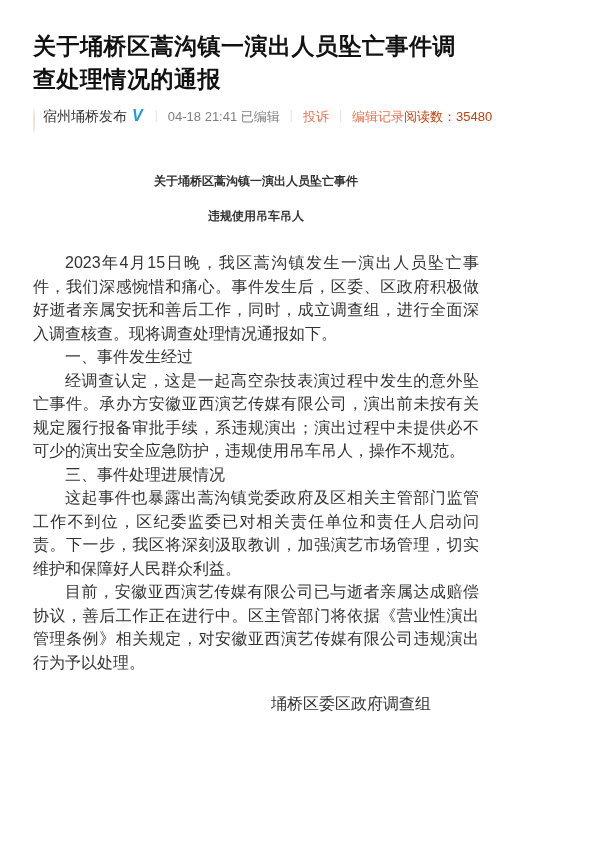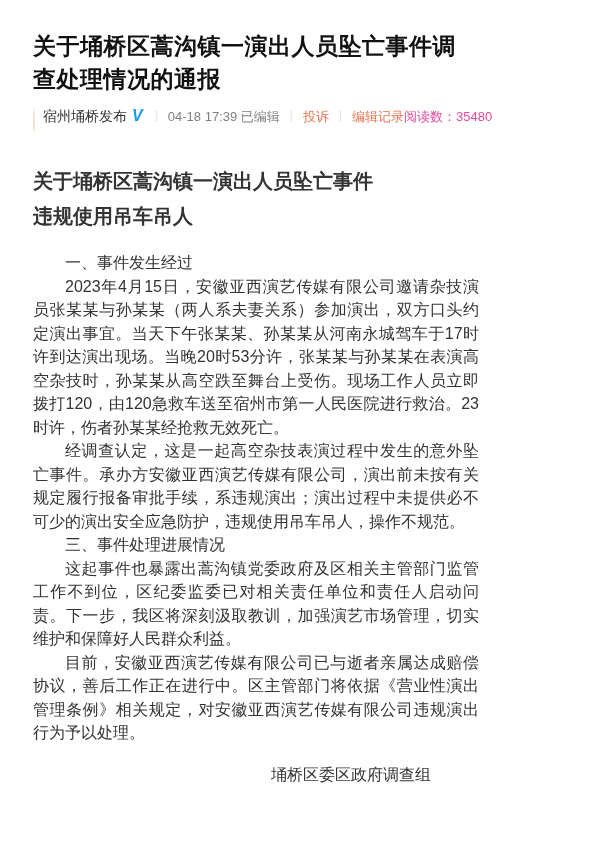--- a/index.html
+++ b/index.html
@@ -71,30 +71,30 @@
   }
   .sep::before { content: "|"; }
   .timestamp { color: #808080; }
   .action-link {
     color: #eb7350;
     text-decoration: none;
     cursor: pointer;
   }
   .read-count {
     margin-left: auto;
-    color: #ec4899;
+    color: #c2410c;
   }
 
   
   .article {
     margin-top: 30px;
   }
   .article-title {
-    text-align: left;
-    font-size: 20px;
+    text-align: center;
+    font-size: 12px;
     font-weight: 700;
     color: #333333;
     line-height: 35px;
   }
   .article-body {
     margin-top: 17px;
     font-size: 16px;
     line-height: 23.5px;
     color: #333333;
     text-align: justify;
@@ -124,37 +124,37 @@
       <svg viewBox="0 0 24 24" aria-hidden="true">
         <path d="M4 16 C7 14 9 10 12 9 C10 12 10 14 8 17 Z" fill="#f5a623"></path>
         <path d="M7 15 C11 11 14 6 20 5 C16 8 16 12 11 16 C9.5 17.2 8 17.5 7 17.5 Z" fill="#e9731c"></path>
         <path d="M10 16 C13 14 17 12 21 12 C18 14.5 14 16.5 10 17 Z" fill="#f8b64c"></path>
         <path d="M5 19 C10 18 16 18 19 19 Z" fill="#d94f1e"></path>
       </svg>
     </span>
     <a class="author-name">宿州埇桥发布</a>
     <span class="v-badge">V</span>
     <span class="sep"></span>
-    <span class="timestamp">04-18 17:39 已编辑</span>
+    <span class="timestamp">04-18 21:41 已编辑</span>
     <span class="sep"></span>
     <a class="action-link">投诉</a>
     <span class="sep"></span>
     <a class="action-link">编辑记录</a>
     <span class="read-count">阅读数：35480</span>
   </div>
 
   <div class="article">
     <div class="article-title">
       <div>关于埇桥区蒿沟镇一演出人员坠亡事件</div>
       <div>违规使用吊车吊人</div>
     </div>
 
     <div class="article-body">
+        <p>2023年4月15日晚，我区蒿沟镇发生一演出人员坠亡事件，我们深感惋惜和痛心。事件发生后，区委、区政府积极做好逝者亲属安抚和善后工作，同时，成立调查组，进行全面深入调查核查。现将调查处理情况通报如下。</p>
         <p>一、事件发生经过</p>
-        <p>2023年4月15日，安徽亚西演艺传媒有限公司邀请杂技演员张某某与孙某某（两人系夫妻关系）参加演出，双方口头约定演出事宜。当天下午张某某、孙某某从河南永城驾车于17时许到达演出现场。当晚20时53分许，张某某与孙某某在表演高空杂技时，孙某某从高空跌至舞台上受伤。现场工作人员立即拨打120，由120急救车送至宿州市第一人民医院进行救治。23时许，伤者孙某某经抢救无效死亡。</p>
         <p>经调查认定，这是一起高空杂技表演过程中发生的意外坠亡事件。承办方安徽亚西演艺传媒有限公司，演出前未按有关规定履行报备审批手续，系违规演出；演出过程中未提供必不可少的演出安全应急防护，违规使用吊车吊人，操作不规范。</p>
         <p>三、事件处理进展情况</p>
         <p>这起事件也暴露出蒿沟镇党委政府及区相关主管部门监管工作不到位，区纪委监委已对相关责任单位和责任人启动问责。下一步，我区将深刻汲取教训，加强演艺市场管理，切实维护和保障好人民群众利益。</p>
         <p>目前，安徽亚西演艺传媒有限公司已与逝者亲属达成赔偿协议，善后工作正在进行中。区主管部门将依据《营业性演出管理条例》相关规定，对安徽亚西演艺传媒有限公司违规演出行为予以处理。</p>
       </div>
 
     <div class="signature">
       <div>埇桥区委区政府调查组</div>
 
     </div>

